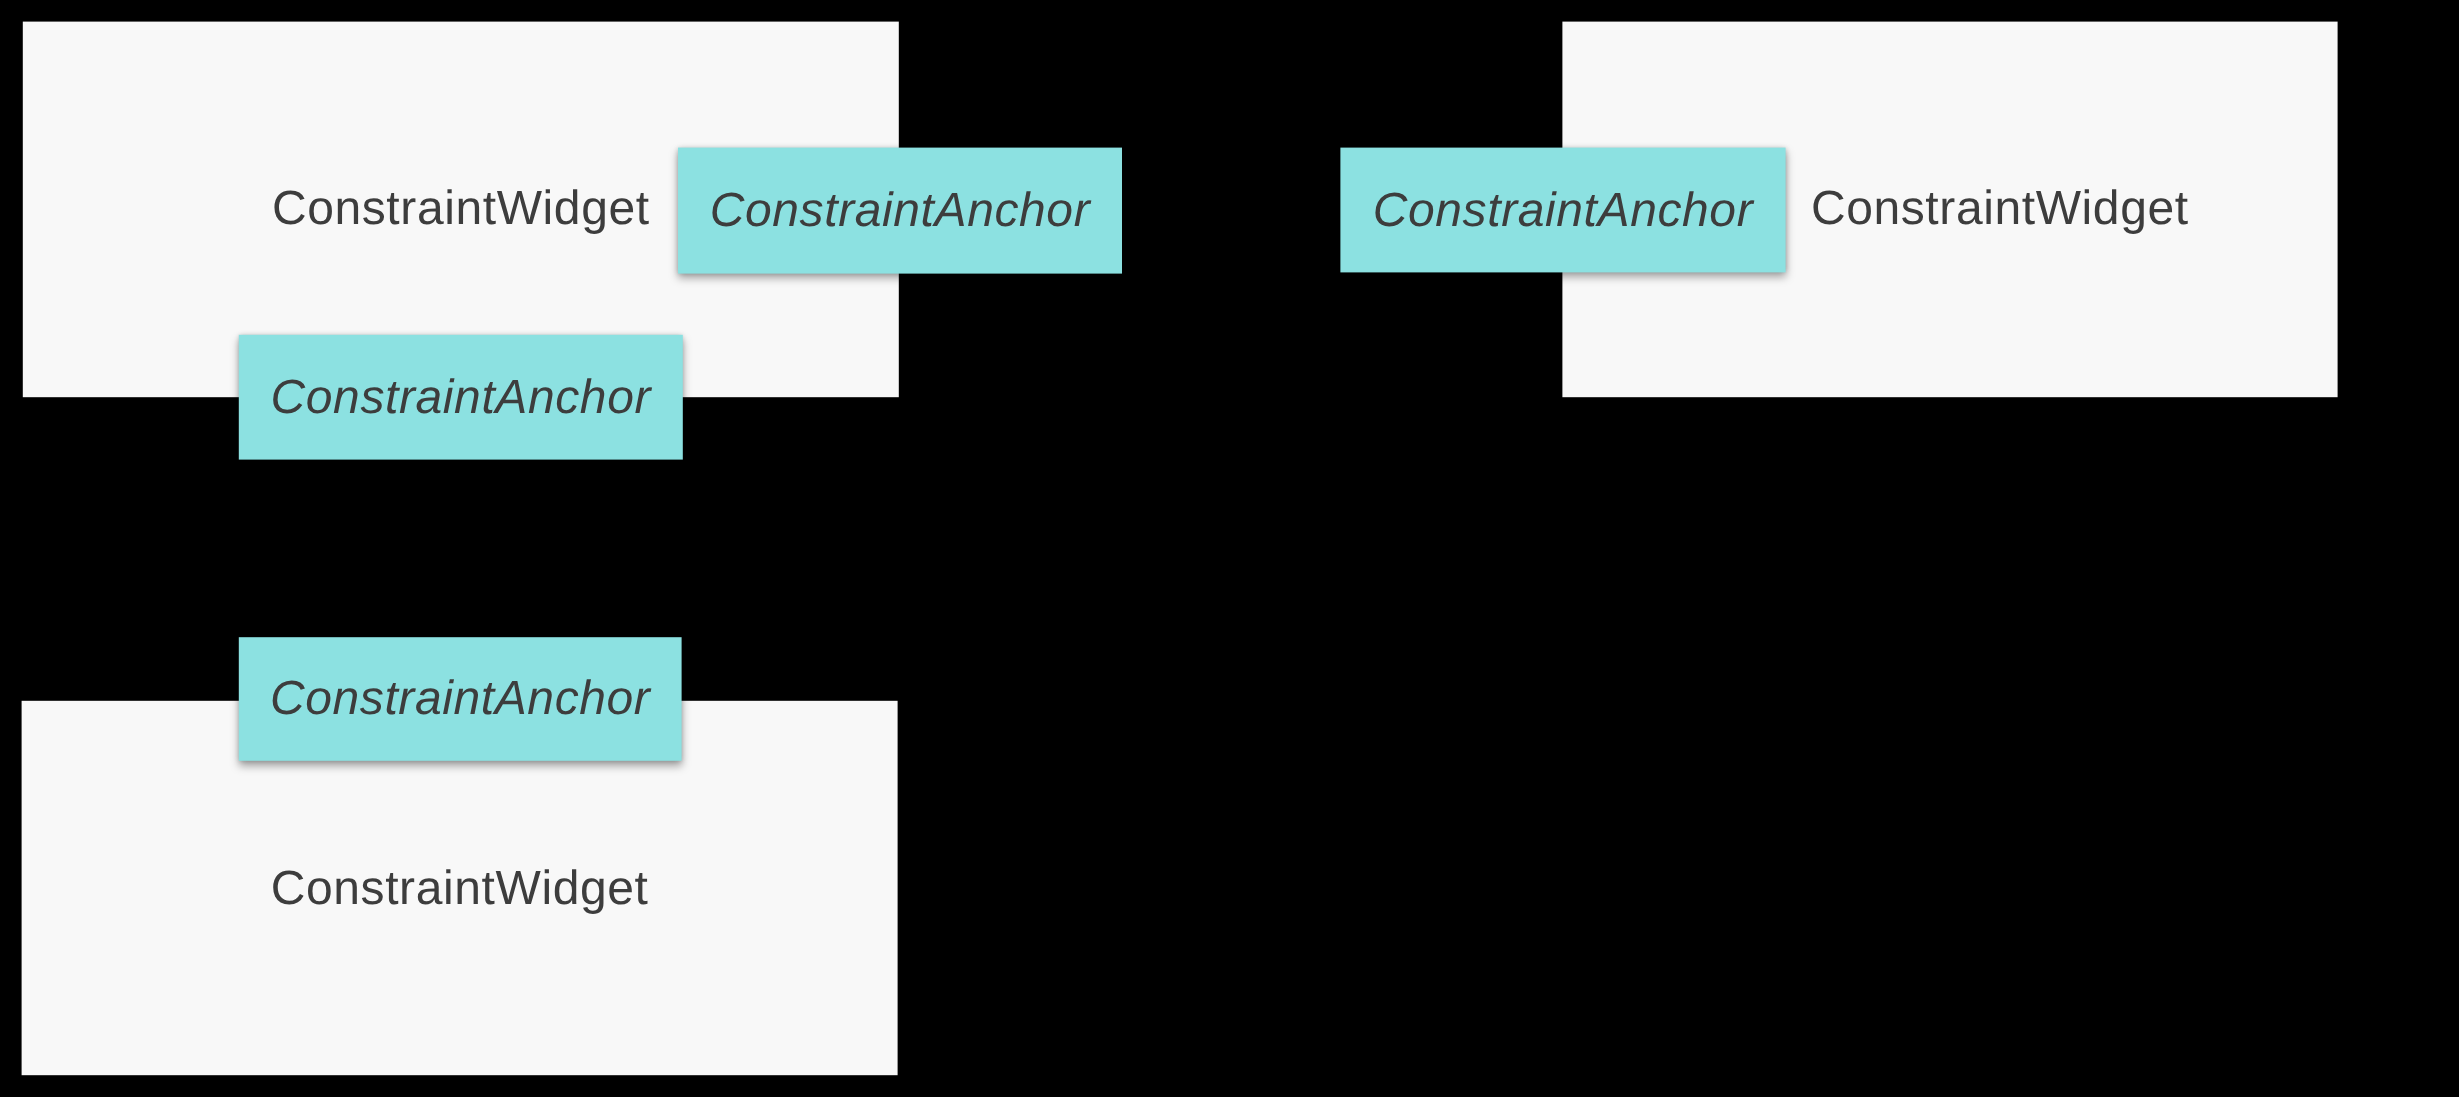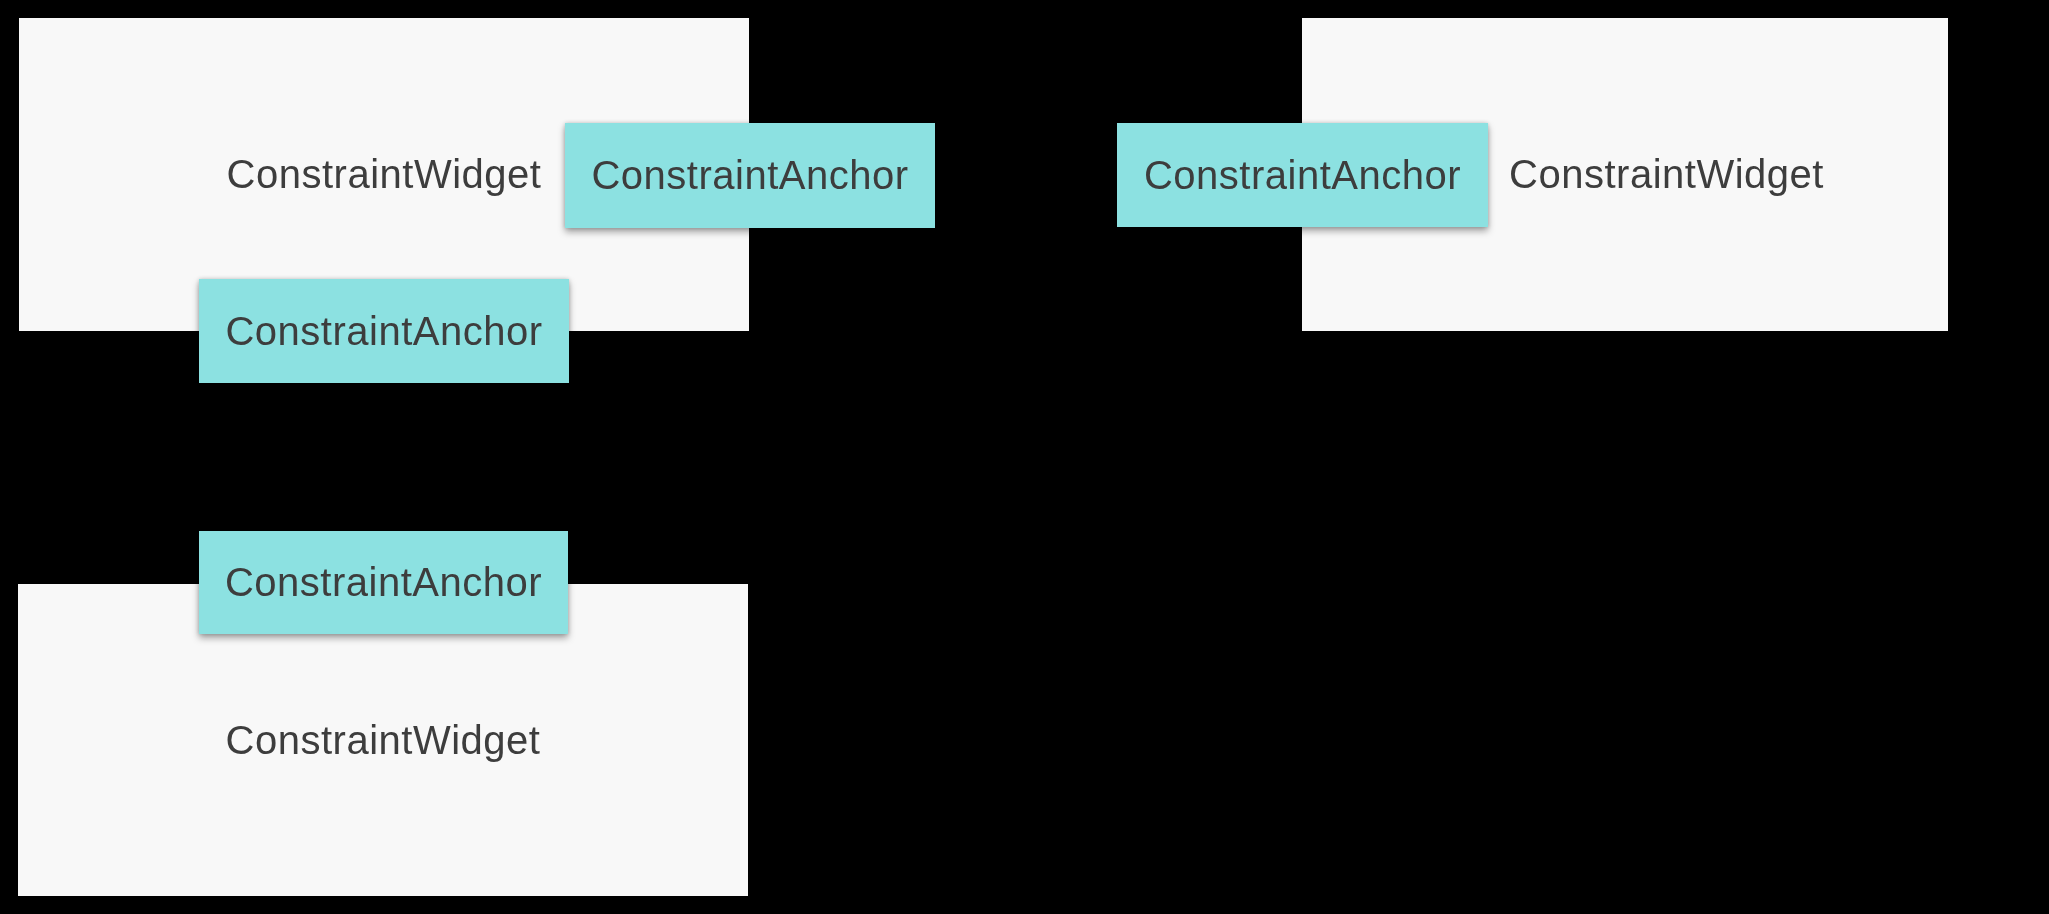--- a/index.html
+++ b/index.html
@@ -29,20 +29,21 @@
     z-index: 1;
   }
   .anchor {
     position: absolute;
     background: var(--anchor-fill);
     display: flex;
     align-items: center;
     justify-content: center;
     z-index: 2;
     box-shadow: 0 4px 7px rgba(0,0,0,0.35), 0 0 4px rgba(0,0,0,0.18);
+    font-style: italic;
   }
   .label {
     font-size: 40px;
     font-weight: 300;
     letter-spacing: 0.5px;
     color: var(--label-text);
     white-space: nowrap;
   }
   
   #widget-top-left    { left: 19px;   top: 18px;  width: 730px; height: 313px; }

